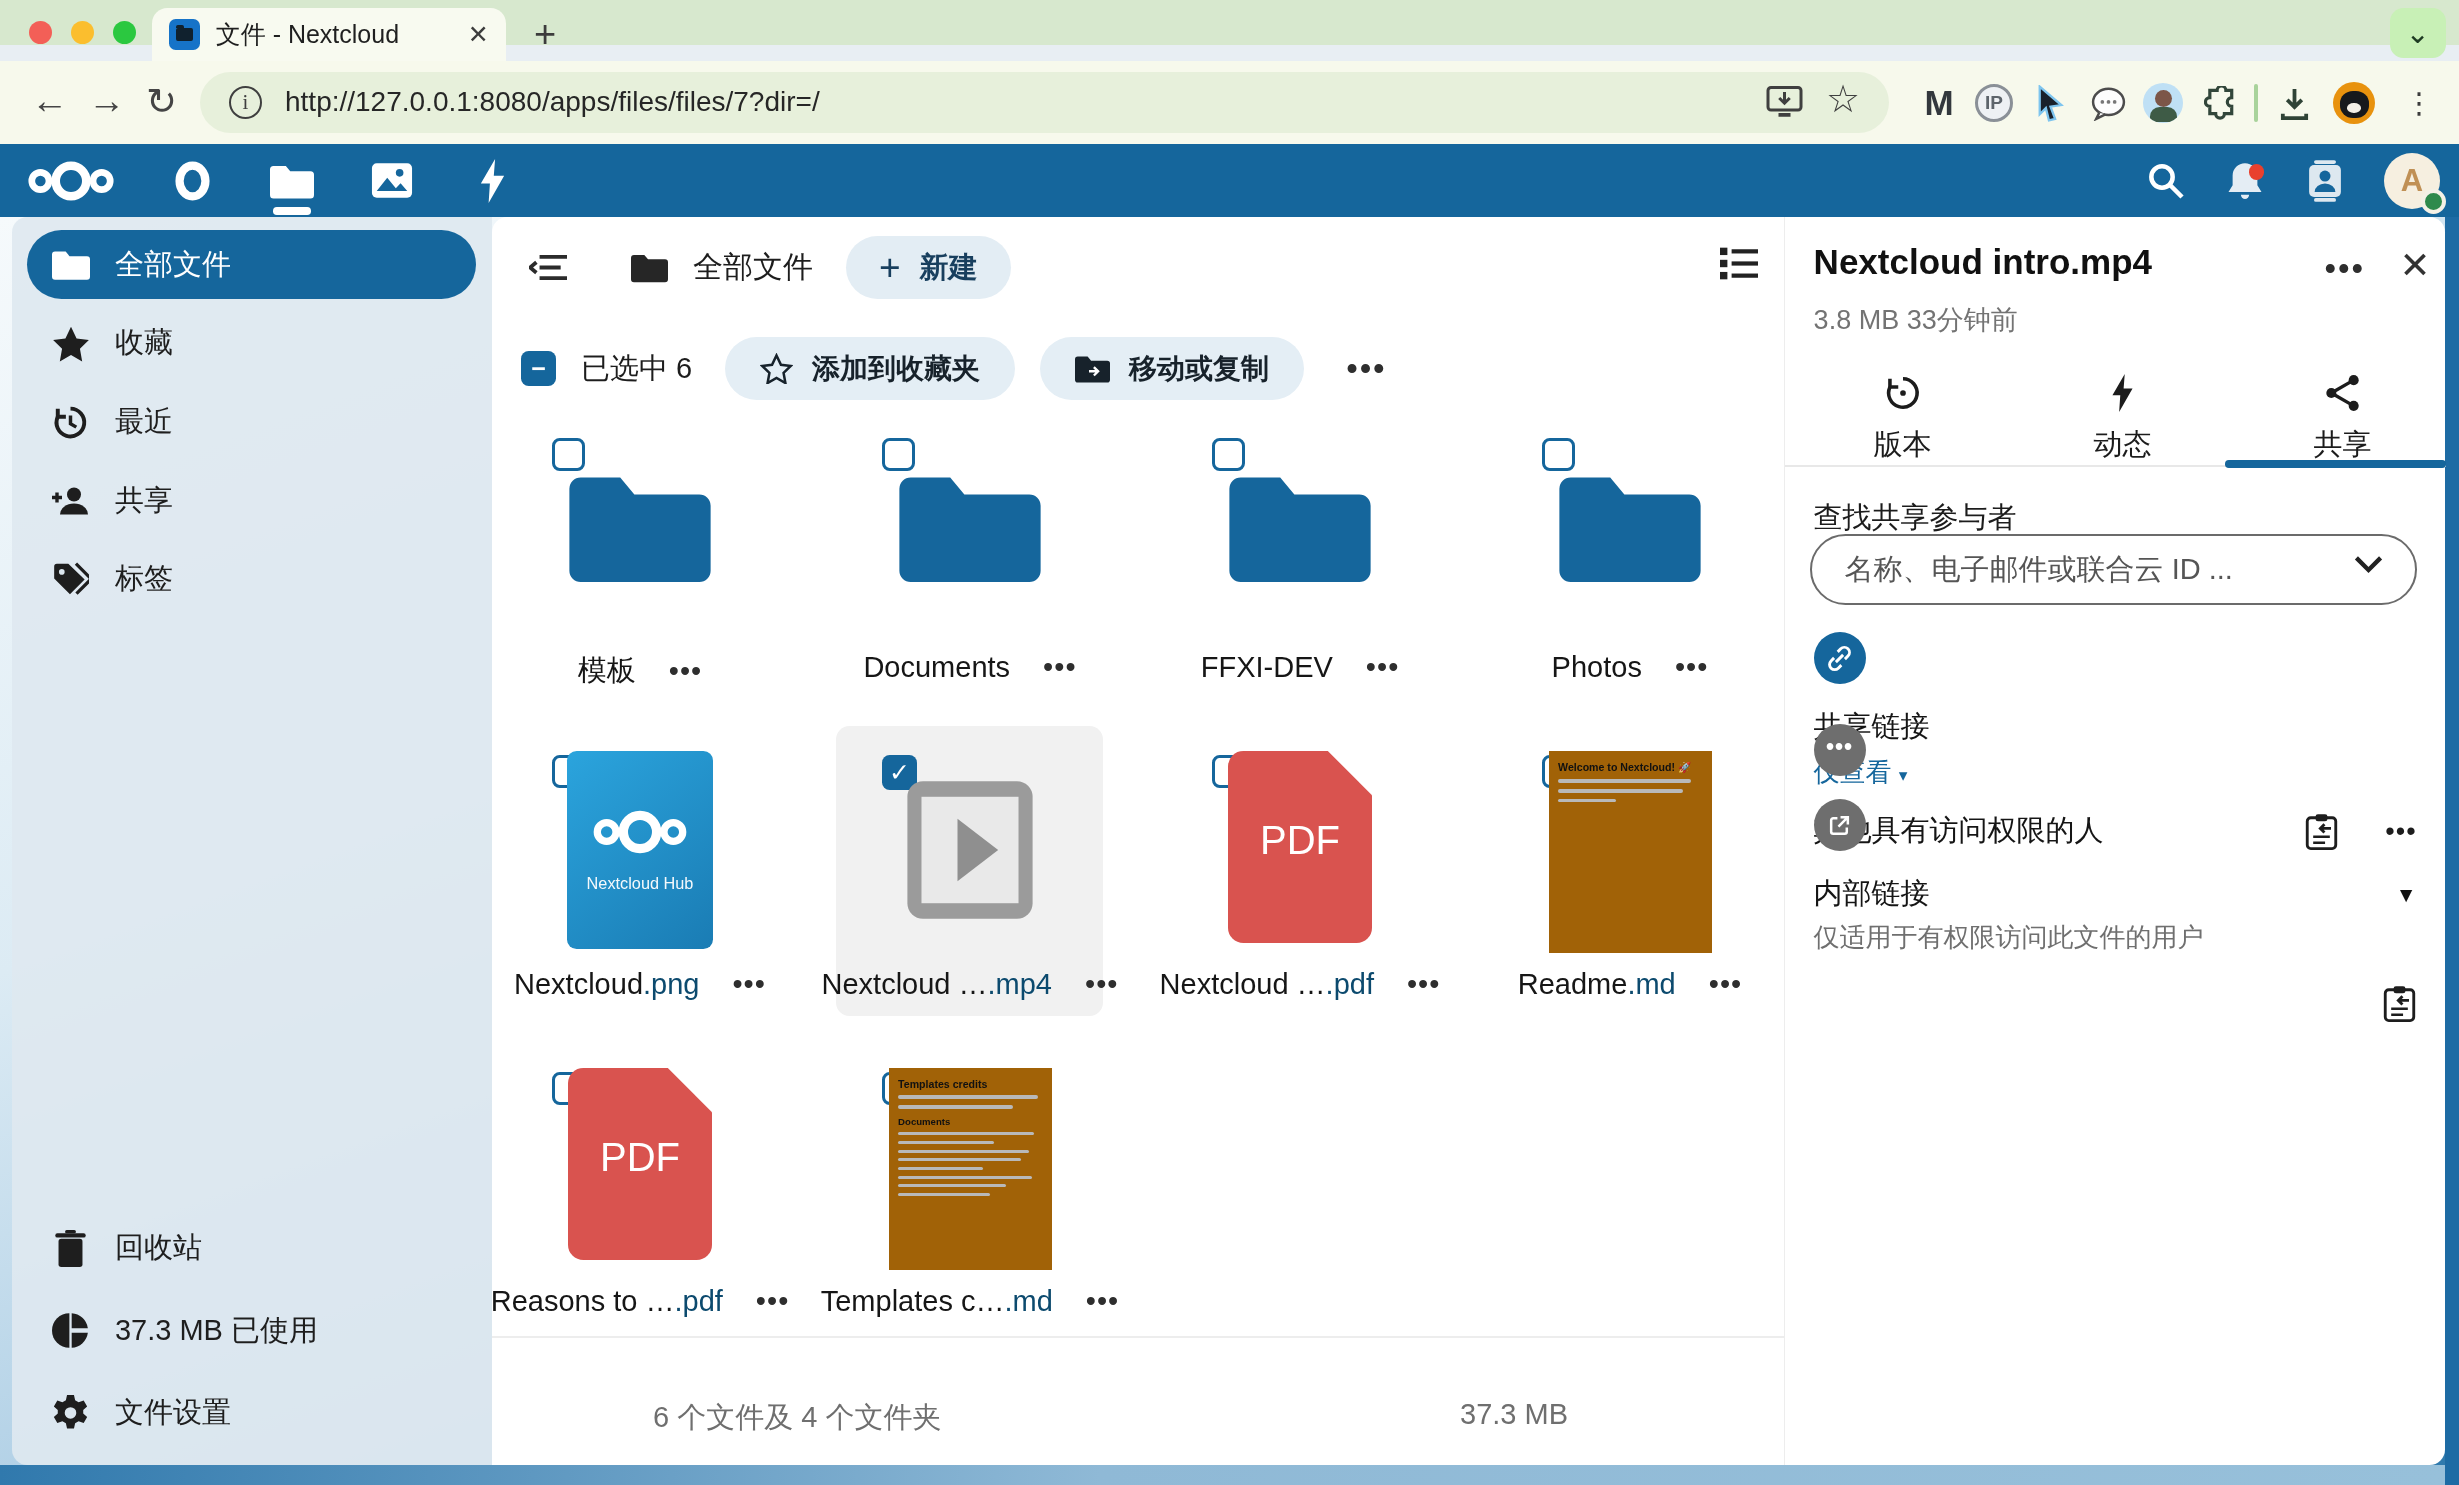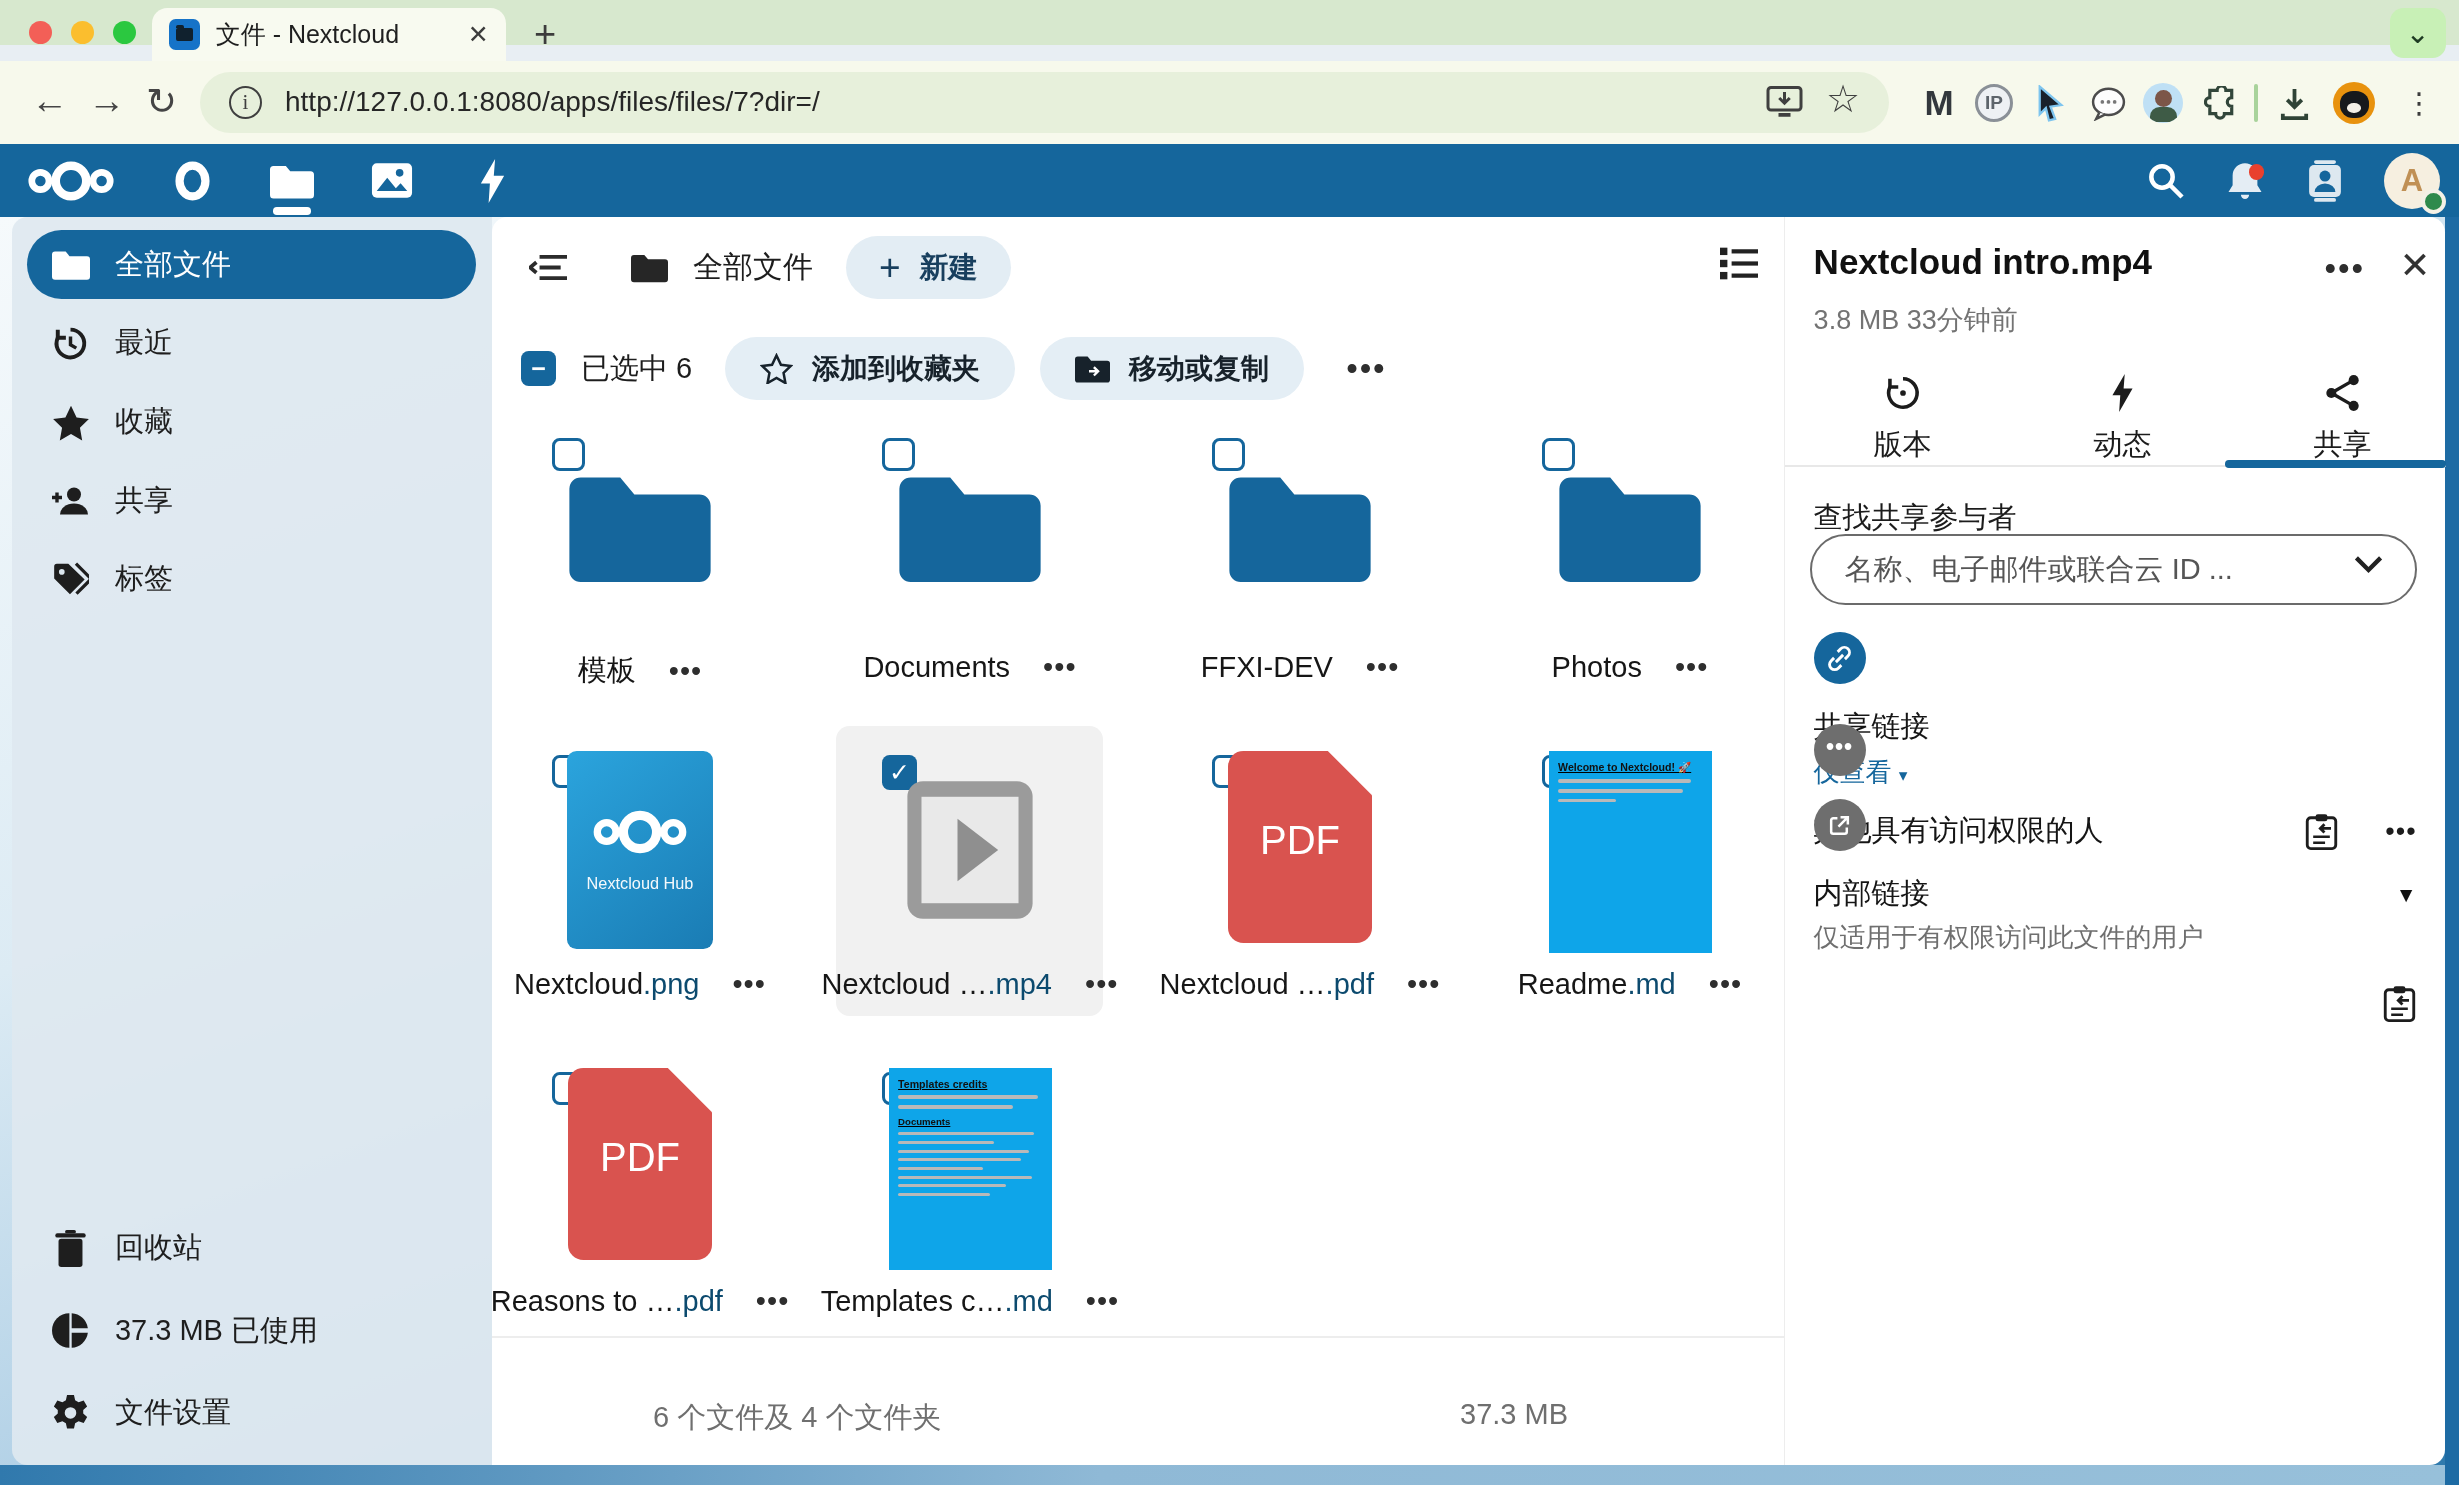--- a/index.html
+++ b/index.html
@@ -109,21 +109,21 @@
   .fname { font-size:29px; color:#161616; white-space:nowrap; }
   .fname .ext-part { color:#0c4a6e; }
   .tile-dots { font-size:29px; color:#2e2e2e; letter-spacing:1px; }
 
   .png-thumb { width:146px; height:198px; border-radius:9.6px; background:linear-gradient(140deg,#2ba4dd 0%,#1a7cb4 100%);
     display:flex; flex-direction:column; align-items:center; justify-content:center; gap:17.3px; }
   .png-thumb .hub { color:#fff; font-size:16.3px; opacity:.95; }
   .video-ic { margin-top:27px; }
   .pdf-thumb { position:relative; width:144px; height:192px; }
   .pdf-label { position:absolute; left:0; top:67px; width:100%; text-align:center; color:#fff; font-weight:normal; font-size:40px; }
-  .md-thumb { width:163px; height:202px; background:#0ea5e9; padding:9.6px 9.6px; overflow:hidden;text-decoration:underline; }
+  .md-thumb { width:163px; height:202px; background:#a16207; padding:9.6px 9.6px; overflow:hidden; }
   .md-h { font-size:10.6px; font-weight:bold; color:#111; margin-bottom:5.8px; white-space:nowrap; }
   .md-sub { font-size:9.6px; font-weight:bold; color:#111; margin:7.7px 0 4.8px; }
   .md-line { height:3.8px; background:#b9b9b9; border-radius:1.9px; margin-bottom:5.8px; }
 
   .list-divider { position:absolute; left:0; right:0; bottom:127px; height:1.9px; background:#ededed; }
   .list-footer { position:absolute; left:0; right:0; bottom:67px; font-size:29px; color:#6f6f6f; }
   .lf-count { position:absolute; left:161px; }
   .lf-size { position:absolute; left:968px; }
 
   
@@ -304,35 +304,35 @@
     <div class="side-item active">
       <span class="ic">
         <svg width="38" height="33" viewBox="0 0 50 40">
             <path d="M4 3 h14 l5 6 h23 a4 4 0 0 1 4 4 v23 a4 4 0 0 1 -4 4 H4 a4 4 0 0 1 -4 -4 V7 a4 4 0 0 1 4 -4 Z" fill="currentColor"></path>
           </svg>
       </span>
       <span>全部文件</span>
     </div>
     <div class="side-item">
       <span class="ic">
+        <svg width="38" height="37" viewBox="0 0 34 32">
+            <path d="M17 1 l5 10.5 11 1.4 -8 7.8 2 11.3 -10 -5.6 -10 5.6 2 -11.3 -8 -7.8 11 -1.4 Z" fill="currentColor"></path>
+          </svg>
+      </span>
+      <span>收藏</span>
+    </div>
+    <div class="side-item">
+      <span class="ic">
         <svg width="37" height="37" viewBox="0 0 32 32">
             <path d="M16 4 a12 12 0 1 1 -11 7" fill="none" stroke="currentColor" stroke-width="3.4"></path>
             <path d="M5 4 v7 h7" fill="none" stroke="currentColor" stroke-width="3.4"></path>
             <path d="M16 10 v7 l5 3" fill="none" stroke="currentColor" stroke-width="3"></path>
           </svg>
       </span>
       <span>最近</span>
-    </div>
-    <div class="side-item">
-      <span class="ic">
-        <svg width="38" height="37" viewBox="0 0 34 32">
-            <path d="M17 1 l5 10.5 11 1.4 -8 7.8 2 11.3 -10 -5.6 -10 5.6 2 -11.3 -8 -7.8 11 -1.4 Z" fill="currentColor"></path>
-          </svg>
-      </span>
-      <span>收藏</span>
     </div>
     <div class="side-item">
       <span class="ic">
         <svg width="40" height="35" viewBox="0 0 38 32">
             <circle cx="22" cy="10" r="7" fill="currentColor"></circle>
             <path d="M8 30 a14 11 0 0 1 28 0 Z" fill="currentColor"></path>
             <path d="M5 8 v10 M0 13 h10" stroke="currentColor" stroke-width="3.4"></path>
           </svg>
       </span>
       <span>共享</span>

